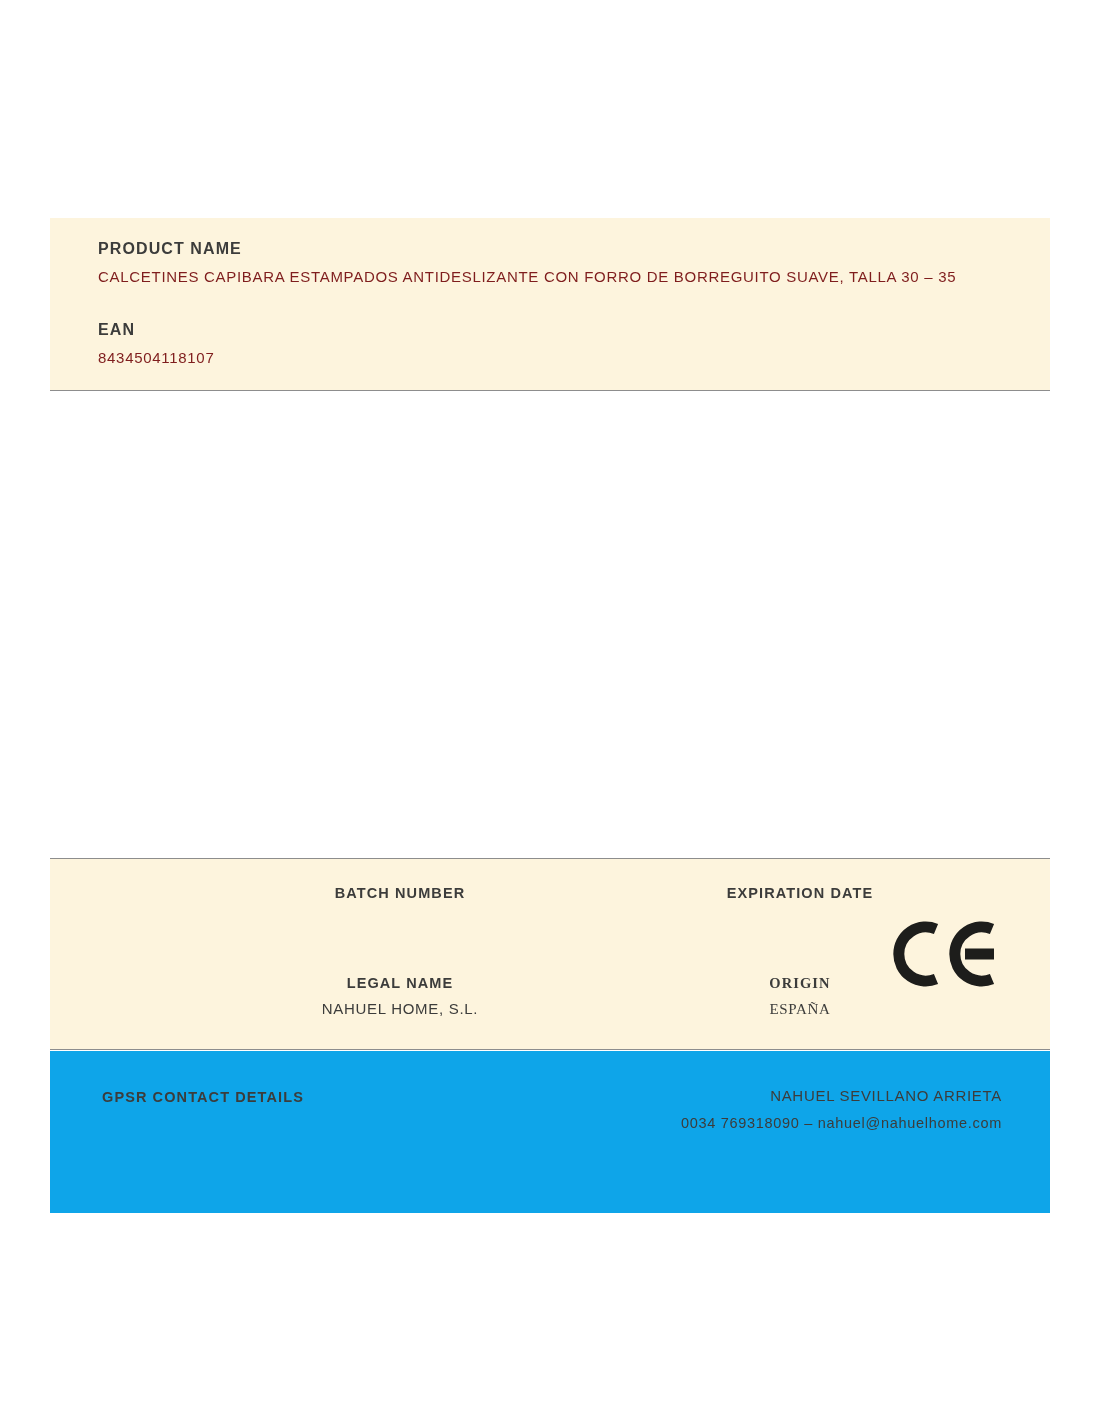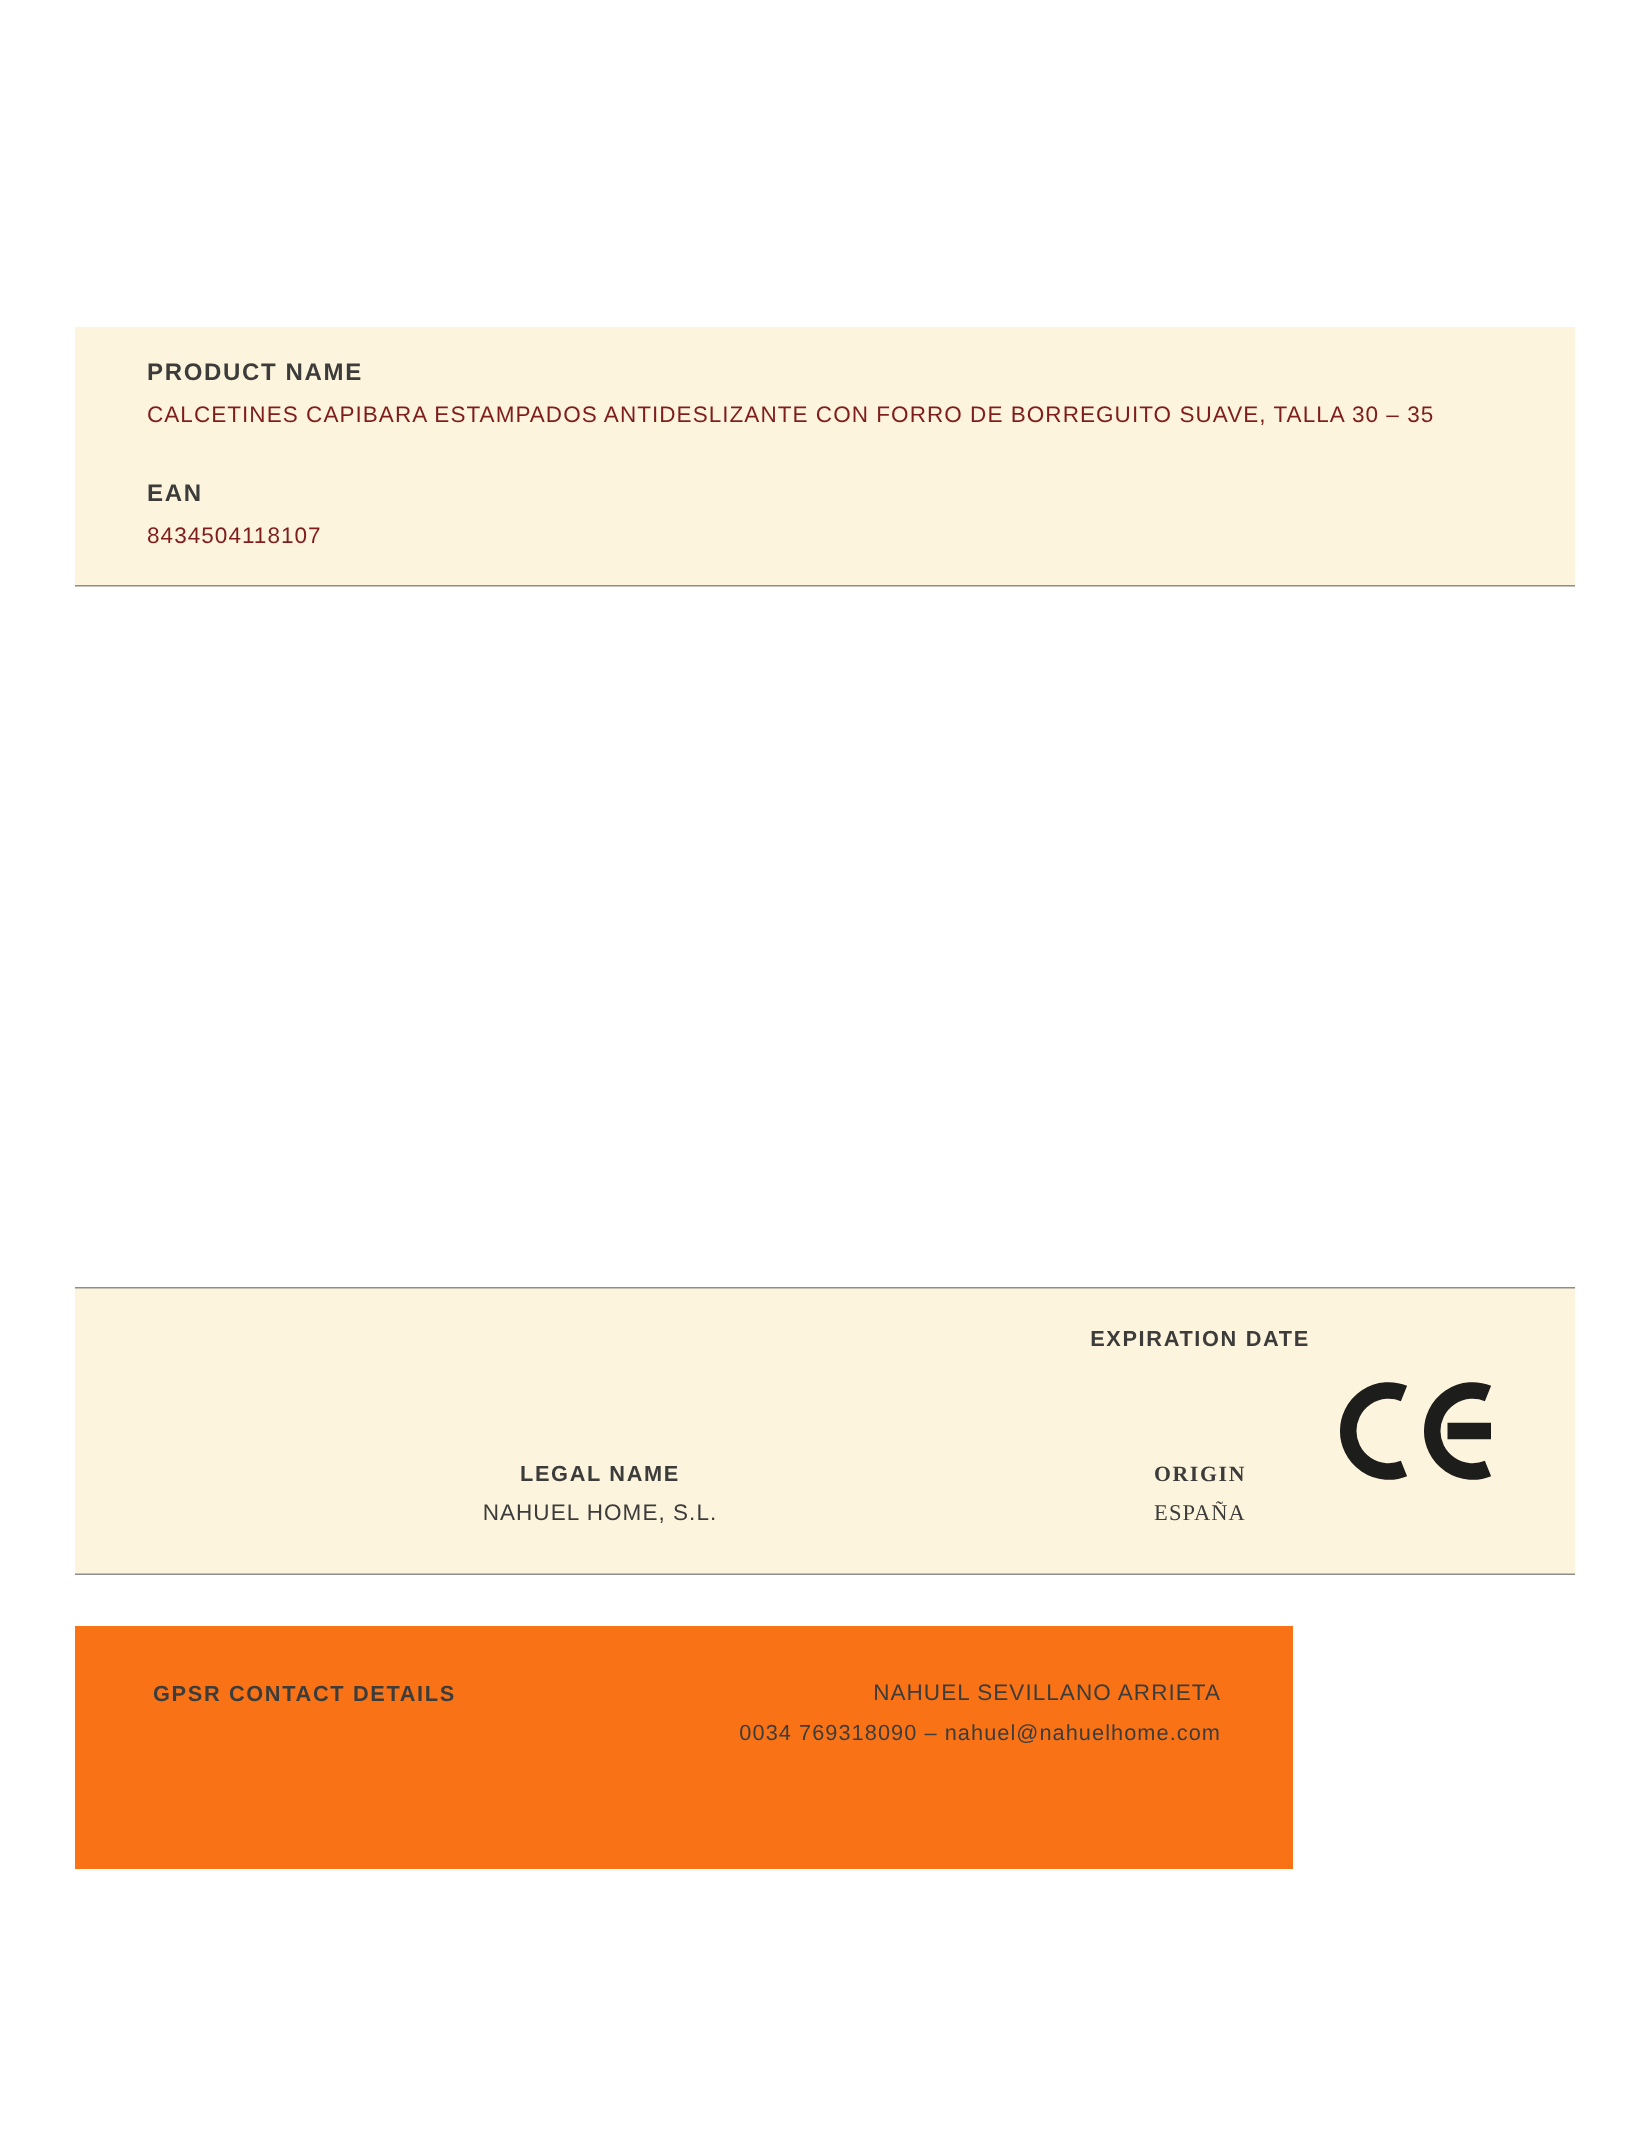--- a/index.html
+++ b/index.html
@@ -101,24 +101,24 @@
     right: 48px;
     top: 60px;
     width: 110px;
     height: 70px;
   }
 
   
   .gpsr-block {
     position: absolute;
     left: 50px;
-    top: 1084px;
-    width: 812px;
+    top: 1051px;
+    width: 1000px;
     height: 162px;
-    background: #f97316;
+    background: #0ea5e9;
     box-sizing: border-box;
     padding: 34px 48px 0 48px;
   }
   .gpsr-label {
     position: absolute;
     left: 52px;
     top: 38px;
     font-size: 14.5px;
     font-weight: bold;
     letter-spacing: 1.1px;
@@ -149,20 +149,24 @@
     <div class="field-label">PRODUCT NAME</div>
     <div class="field-value">CALCETINES CAPIBARA ESTAMPADOS ANTIDESLIZANTE CON FORRO DE BORREGUITO SUAVE, TALLA 30 – 35</div>
     <div class="gap-block"></div>
     <div class="field-label">EAN</div>
     <div class="field-value">8434504118107</div>
   </div>
 
   <div class="info-block">
     <div class="info-grid">
 
+      <div class="cell cell-batch">
+        <div class="lbl">BATCH NUMBER</div>
+        <div class="val"></div>
+      </div>
 
       <div class="cell cell-exp">
         <div class="lbl">EXPIRATION DATE</div>
         <div class="val"></div>
       </div>
 
       <div class="cell cell-legal">
         <div class="lbl">LEGAL NAME</div>
         <div class="val">NAHUEL HOME, S.L.</div>
       </div>

